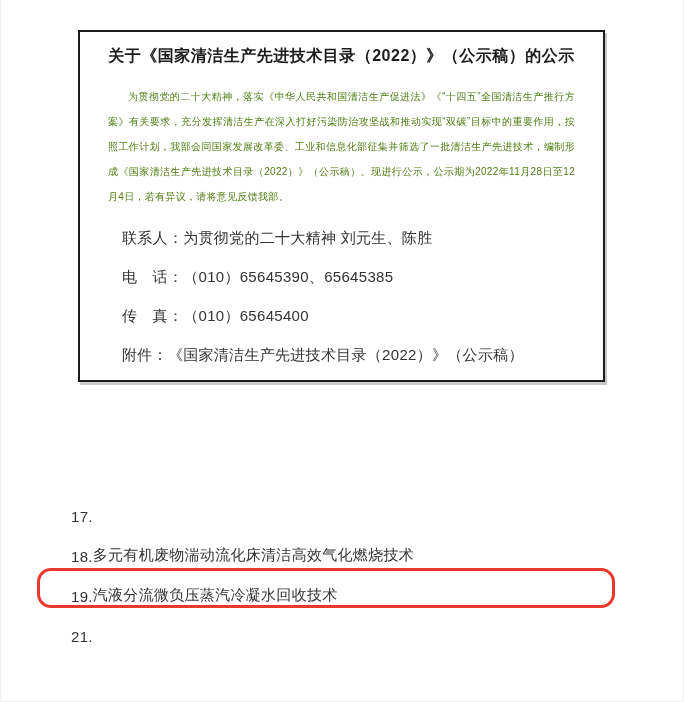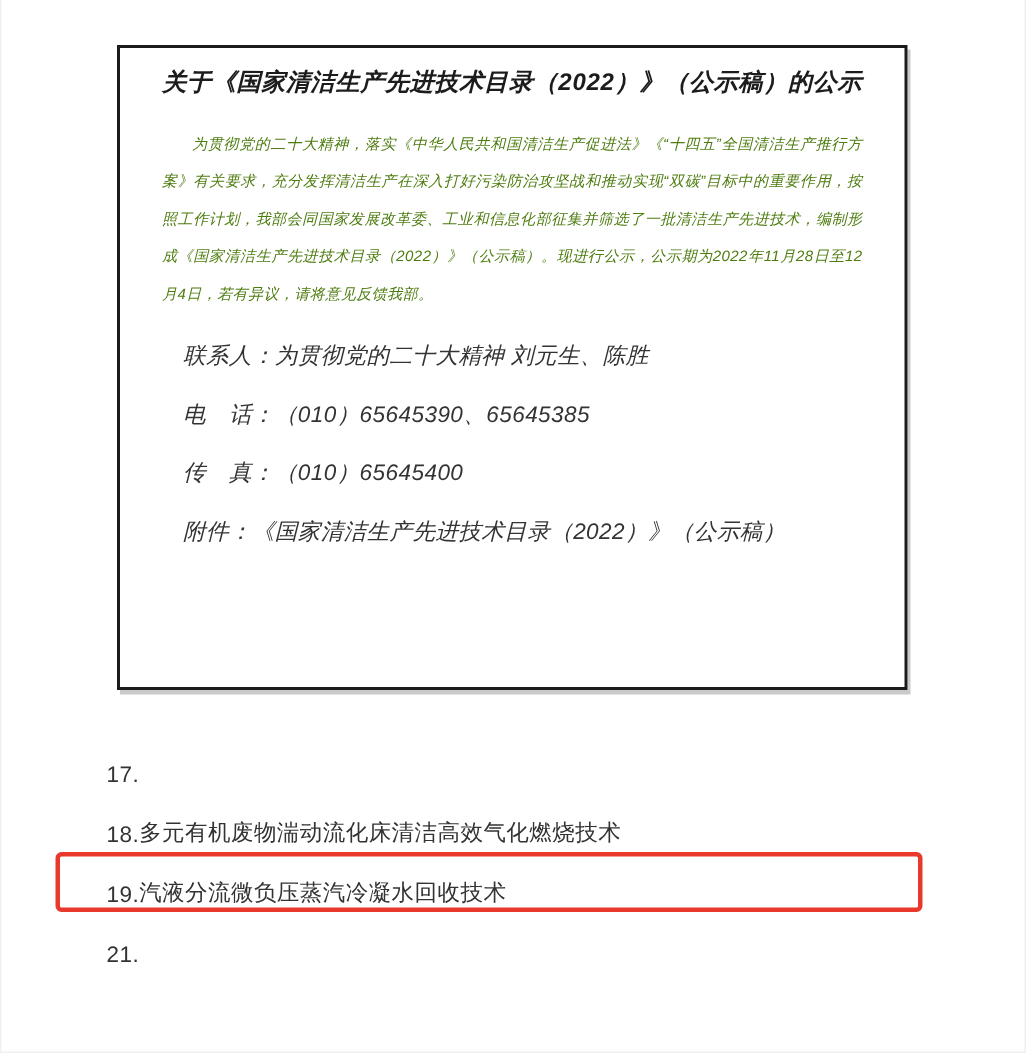--- a/index.html
+++ b/index.html
@@ -15,26 +15,25 @@
     background: #ffffff;
     border-left: 1px solid #f0f0f0;
     border-right: 1px solid #f0f0f0;
     border-bottom: 1px solid #f0f0f0;
     overflow: hidden;
   }
   
   .notice-box {
     position: absolute;
     left: 77px; top: 30px;
-    width: 527px; height: 430px;
+    width: 527px; height: 352px;
     border: 2px solid #1b1b1b;
     box-shadow: 2px 3px 0 #c9c9c9;
     background: #ffffff;
     padding: 13px 12px 12px 12px;
-    font-style: italic;
   }
   .notice-title {
     margin: 0 0 17px 0;
     font-size: 16px;
     line-height: 22px;
     font-weight: bold;
     text-align: center;
     color: #1c1c1c;
     letter-spacing: 0.5px;
   }
@@ -67,21 +66,21 @@
     align-items: flex-end;
     padding-left: 31px;
     border: 3px solid transparent;
     font-size: 15px;
     color: #333333;
     letter-spacing: 0.3px;
     white-space: nowrap;
   }
   .tech-item.highlighted {
     border-color: #e8392c;
-    border-radius: 4px;
+    border-radius: 14px;
   }
 </style>
 </head>
 <body>
 
 <div class="page">
 
   <div class="notice-box">
     <h1 class="notice-title">关于《国家清洁生产先进技术目录（2022）》（公示稿）的公示</h1>
 

